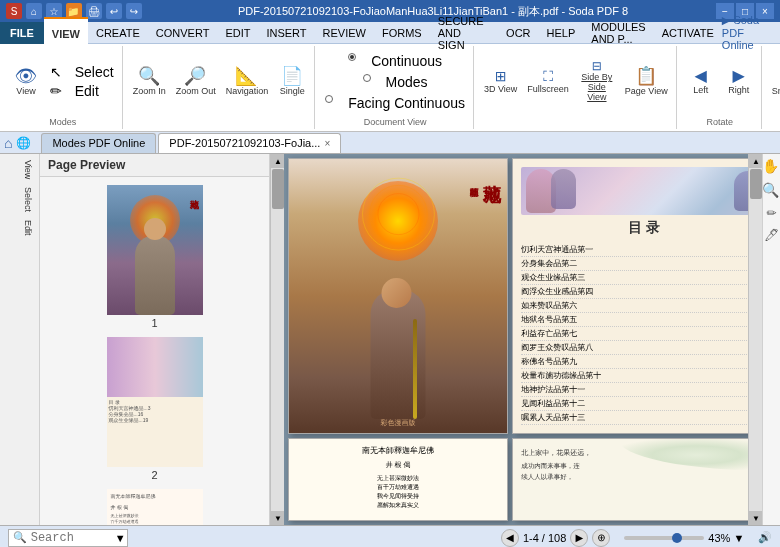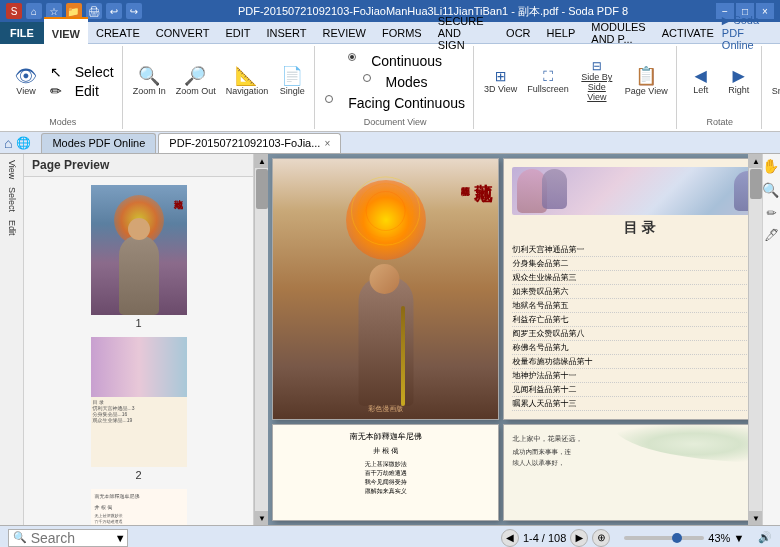--- a/index.html
+++ b/index.html
@@ -453,21 +453,21 @@
   </div>
   <div class="tab">
     <span>Modes PDF Online</span>
   </div>
   <div class="tab active">
     <span>PDF-20150721092103-FoJia...</span>
     <span class="tab-close">×</span>
   </div>
 </div>
 
-<div class="main-layout" style="height: 371px;">
+<div class="main-layout" style="height: 371px; margin-left: 16px;">
 
   <div class="modes-panel">
     <div class="mode-btn" style="font-size:9px; writing-mode:vertical-rl;">View</div>
     <div class="mode-btn" style="font-size:9px; writing-mode:vertical-rl;">Select</div>
     <div class="mode-btn" style="font-size:9px; writing-mode:vertical-rl;">Edit</div>
   </div>
 
   <div class="page-preview">
     <div class="page-preview-header">Page Preview</div>
     <div class="page-preview-content">
@@ -561,20 +561,24 @@
                 <span>忉利天宫神通品第一</span>
                 <span>3</span>
               </div>
               <div class="toc-item">
                 <span>分身集会品第二</span>
                 <span>16</span>
               </div>
               <div class="toc-item">
                 <span>观众生业缘品第三</span>
                 <span>19</span>
+              </div>
+              <div class="toc-item">
+                <span>阎浮众生业感品第四</span>
+                <span>25</span>
               </div>
               <div class="toc-item">
                 <span>如来赞叹品第六</span>
                 <span>42</span>
               </div>
               <div class="toc-item">
                 <span>地狱名号品第五</span>
                 <span>39</span>
               </div>
               <div class="toc-item">
@@ -651,21 +655,21 @@
       <div style="flex:1;"></div>
       <div class="scroll-btn">▼</div>
     </div>
   </div>
 
 </div>
 
 <div class="status-bar">
   <div class="status-search">
     <span>🔍</span>
-    <input type="text" placeholder="Search" style="border: none; outline: none; font-size: 14px; width: 80px; background: transparent;">
+    <input type="text" placeholder="Search" style="border: none; outline: none; font-size: 12px; width: 80px; background: transparent; font-family: Liberation Mono, monospace;">
     <span style="cursor:pointer;">▼</span>
   </div>
   <div class="status-nav">
     <div class="status-nav-btn">◀</div>
     <span class="status-page-info">1-4 / 108</span>
     <div class="status-nav-btn">▶</div>
     <div class="status-nav-btn">⊕</div>
   </div>
   <div class="status-zoom">
     <div class="zoom-slider">

